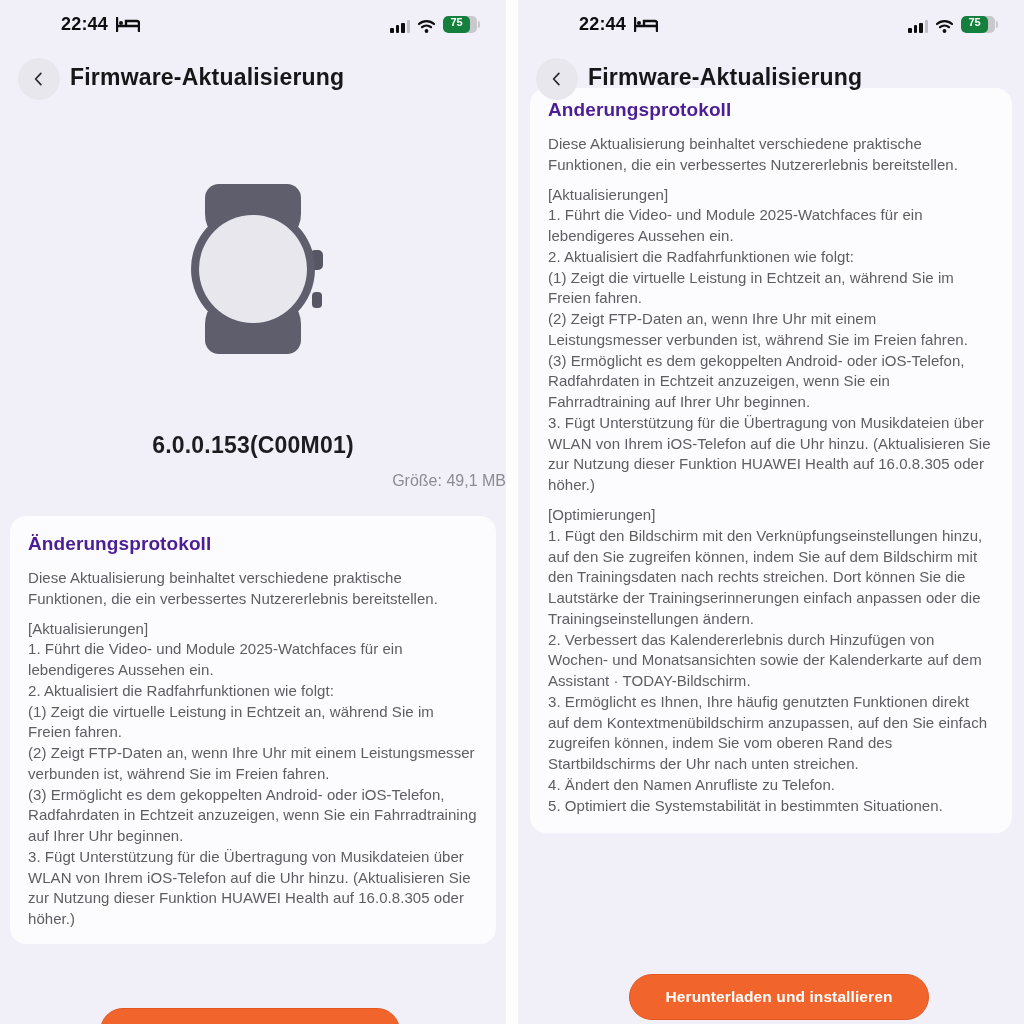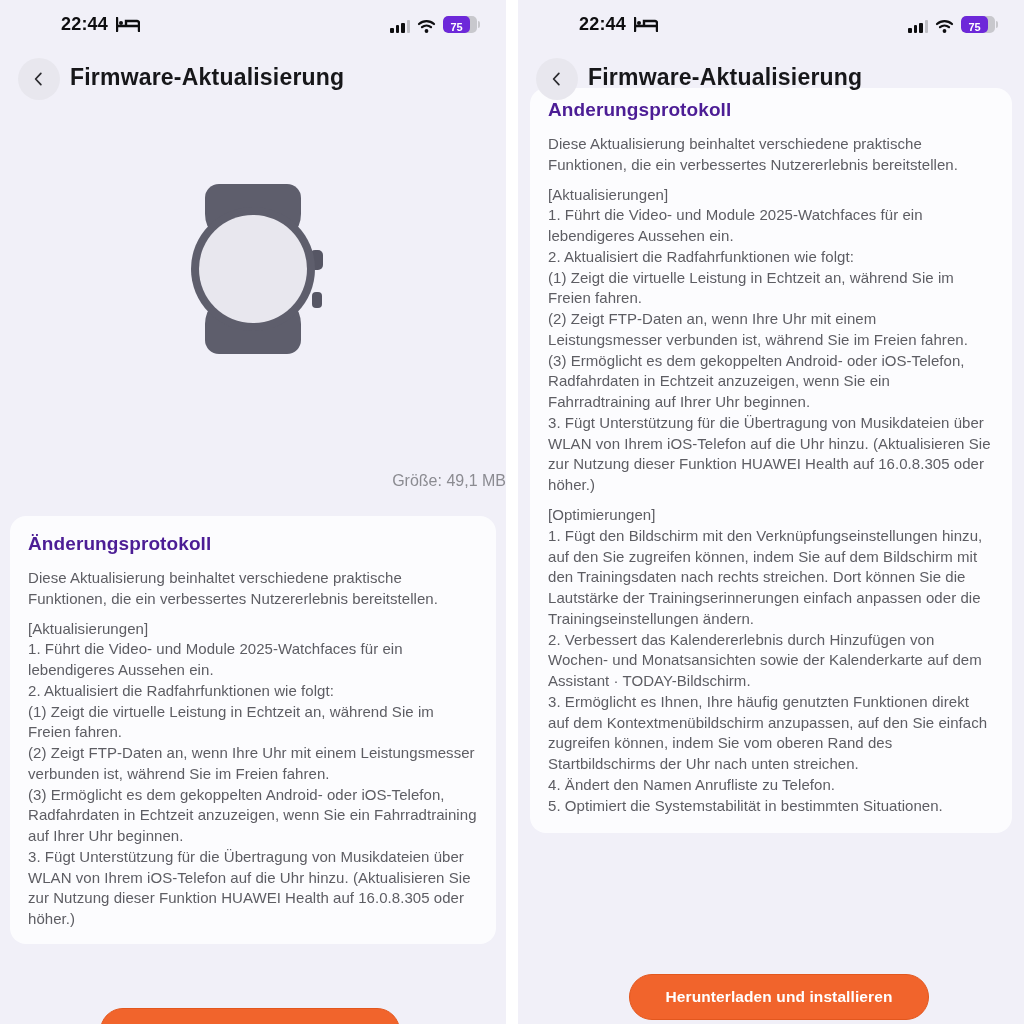--- a/index.html
+++ b/index.html
@@ -14,22 +14,22 @@
   .statusbar { position:absolute; top:8px; left:0; right:0; height:32px; padding:0 26px 0 30px;
     display:flex; align-items:center; justify-content:space-between;margin-left:31px; }
   .sb-left { display:flex; align-items:center; gap:8px; }
   .sb-time { font-size:18px; font-weight:700; color:#0e0e10; letter-spacing:0.2px; }
   .sb-right { display:flex; align-items:flex-end; gap:7px; }
   .sig { display:flex; align-items:flex-end; gap:2px; height:13px; }
   .sig span { width:3.5px; border-radius:1px; background:#0e0e10; display:block; }
   .sig .b1{height:5px;} .sig .b2{height:8px;} .sig .b3{height:10px;} .sig .b4{height:13px; background:#bfbfc5;}
   .battery { position:relative; display:flex; align-items:center; height:17px; }
   .batt-body { position:relative; width:34px; height:17px; background:#c8c8cd; border-radius:5px; overflow:hidden; }
-  .batt-fill { position:absolute; left:0; top:0; bottom:0; width:27px; background:#6d28d9; border-radius:5px;
-    display:flex; align-items:flex-end; justify-content:center; }
+  .batt-fill { position:absolute; left:0; top:0; bottom:0; width:27px; background:#15803d; border-radius:5px;
+    display:flex; align-items:flex-start; justify-content:center; }
   .batt-fill span { color:#ffffff; font-size:11px; font-weight:700; }
   .batt-cap { width:2px; height:7px; background:#c8c8cd; border-radius:0 2px 2px 0; margin-left:1px; }
 
   
   .header { position:absolute; top:56px; left:0; right:0; height:50px; }
   .back-btn { position:absolute; left:18px; top:2px; width:42px; height:42px; border-radius:50%;
     background:#e8e7ee; display:flex; align-items:center; justify-content:center; }
   .page-title { position:absolute; left:70px; top:8px; font-size:23px; font-weight:700; color:#17171a;
     letter-spacing:0.2px; }
 
@@ -120,20 +120,21 @@
     <div class="watch">
       <div class="strap-top"></div>
       <div class="strap-bottom"></div>
       <div class="crown"></div>
       <div class="side-btn"></div>
       <div class="case">
         <div class="face"></div>
       </div>
     </div>
 
+    <div class="version">6.0.0.153(C00M01)</div>
     <div class="size-label">Größe: 49,1 MB</div>
 
     <div class="card card-left">
       <div class="card-title">Änderungsprotokoll</div>
       <div class="body-text">Diese Aktualisierung beinhaltet verschiedene praktische Funktionen, die ein verbessertes Nutzererlebnis bereitstellen.</div>
       <div class="body-text">[Aktualisierungen]
 1. Führt die Video- und Module 2025-Watchfaces für ein lebendigeres Aussehen ein.
 2. Aktualisiert die Radfahrfunktionen wie folgt:
 (1) Zeigt die virtuelle Leistung in Echtzeit an, während Sie im Freien fahren.
 (2) Zeigt FTP-Daten an, wenn Ihre Uhr mit einem Leistungsmesser verbunden ist, während Sie im Freien fahren.

